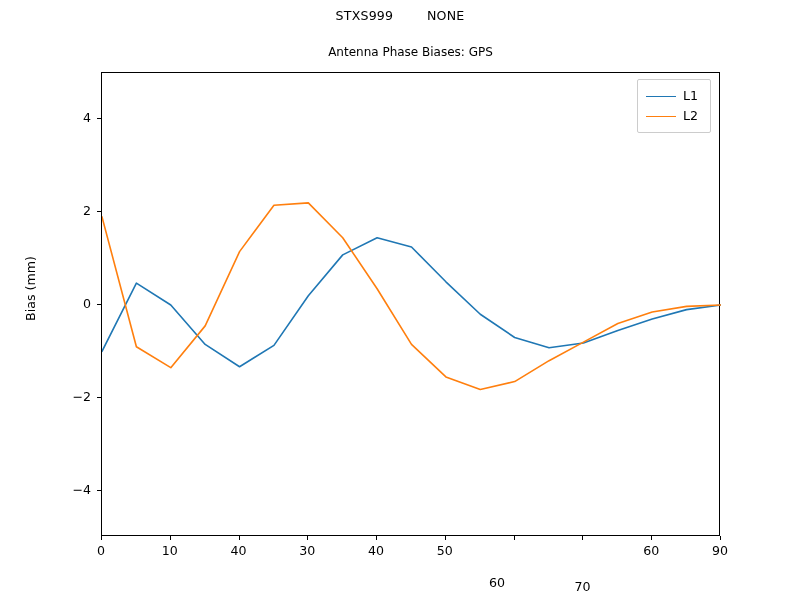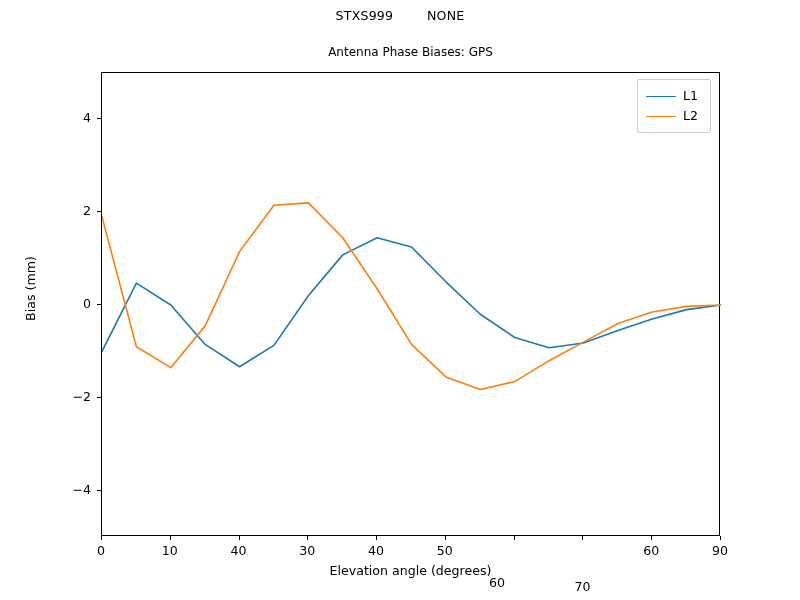--- a/index.html
+++ b/index.html
@@ -192,16 +192,15 @@
       <div class="ytick" style="top: 396.8px;"></div>
       <div class="yticklabel" style="top: 396.8px;">−2</div>
       <div class="ytick" style="top: 304px;"></div>
       <div class="yticklabel" style="top: 304px;">0</div>
       <div class="ytick" style="top: 211.2px;"></div>
       <div class="yticklabel" style="top: 211.2px;">2</div>
       <div class="ytick" style="top: 118.4px;"></div>
       <div class="yticklabel" style="top: 118.4px;">4</div>
     </div>
 
-  <div id="xlabel">Elevation angle (degrees)</div>
   <div id="ylabel">Bias (mm)</div>
 
 </div>
 
 </body></html>

